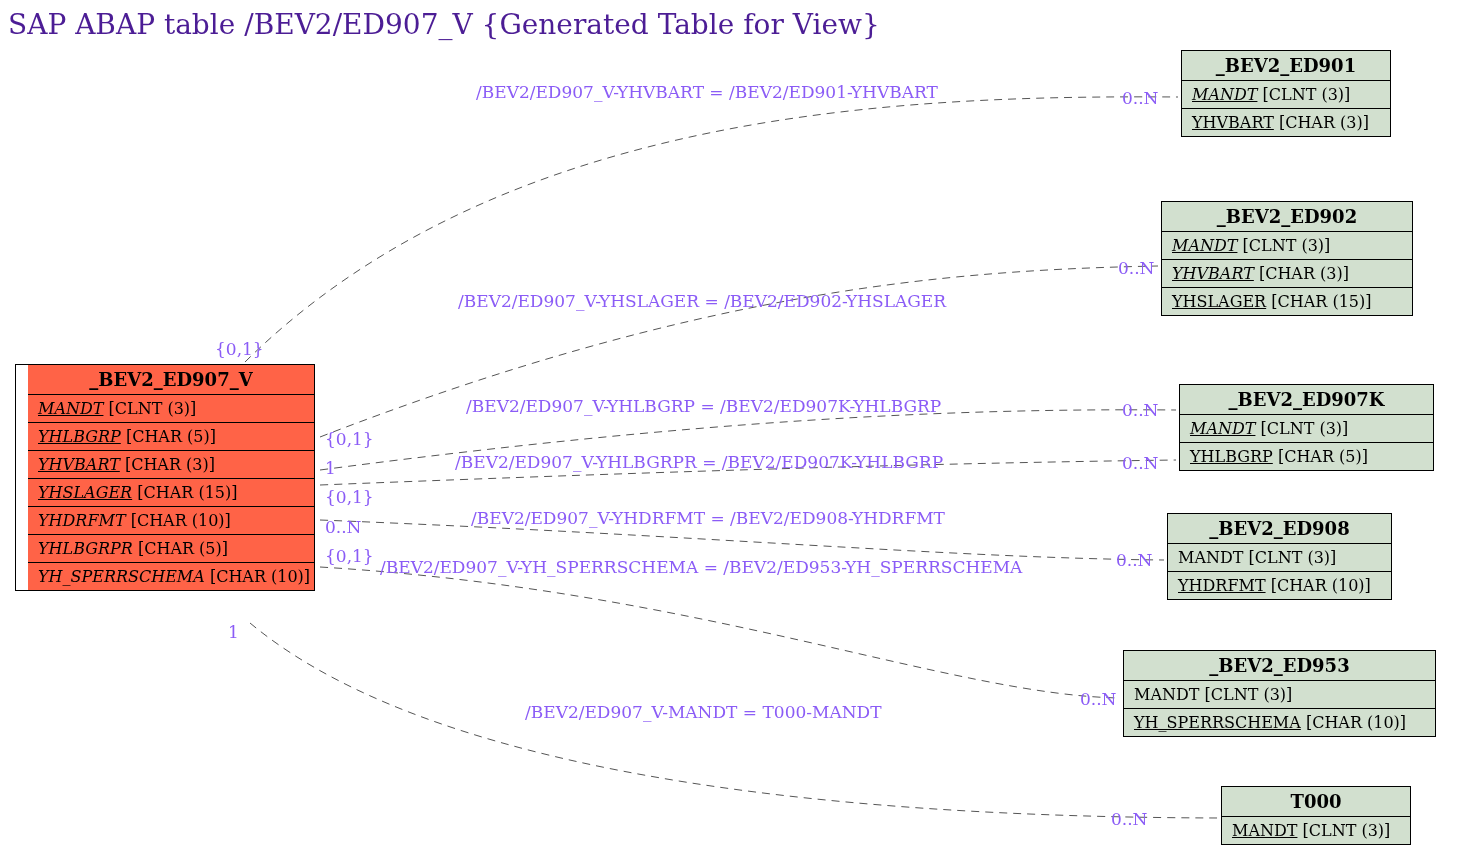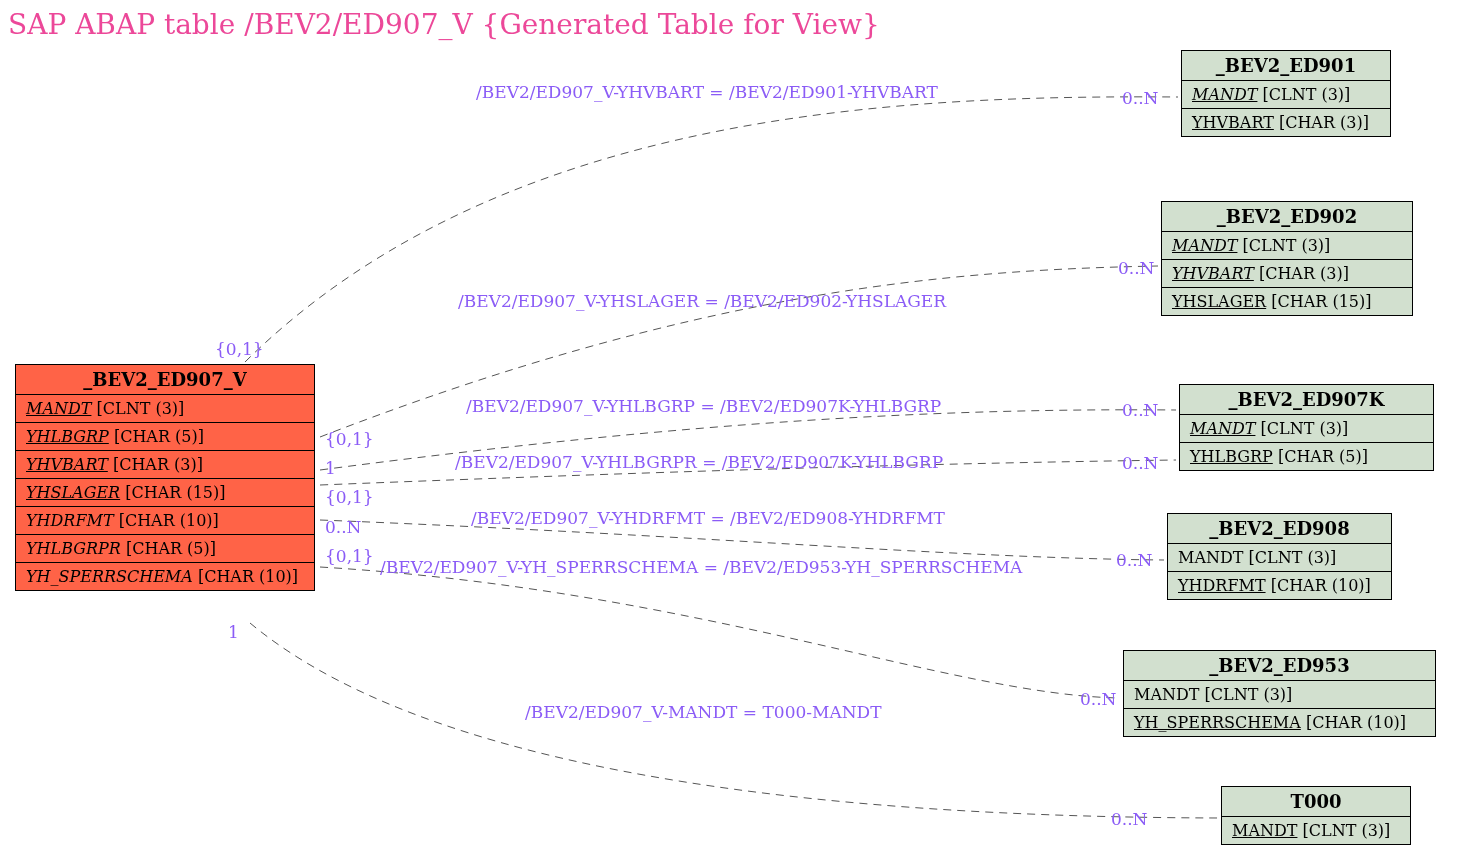--- a/index.html
+++ b/index.html
@@ -10,21 +10,21 @@
     width: 1483px;
     height: 861px;
     position: relative;
     overflow: hidden;
   }
   .title {
     position: absolute;
     left: 8px;
     top: 8px;
     font-size: 28px;
-    color: #ec4899;
+    color: #4c1d95;
   }
   .entity {
     position: absolute;
     border: 1px solid #000;
     box-sizing: border-box;
   }
   .entity .header {
     font-weight: bold;
     text-align: center;
     border-bottom: 1px solid #000;
@@ -33,21 +33,21 @@
   }
   .entity .row {
     border-bottom: 1px solid #000;
     padding: 4px 10px;
     font-size: 16px;
     white-space: nowrap;
   }
   .entity .row:last-child {
     border-bottom: none;
   }
-  .bg-orange .header, .bg-orange .row { background: #ff6347; }
+  .bg-orange .header, .bg-orange .row { background: #ff6347; margin-left: 12px; }
   .bg-green  .header, .bg-green  .row { background: #d2e0cf; }
   .ud { text-decoration: underline; }
   .it { font-style: italic; }
   .label {
     position: absolute;
     font-size: 17px;
     color: #8b5cf6;
     white-space: nowrap;
   }
   svg.lines {

